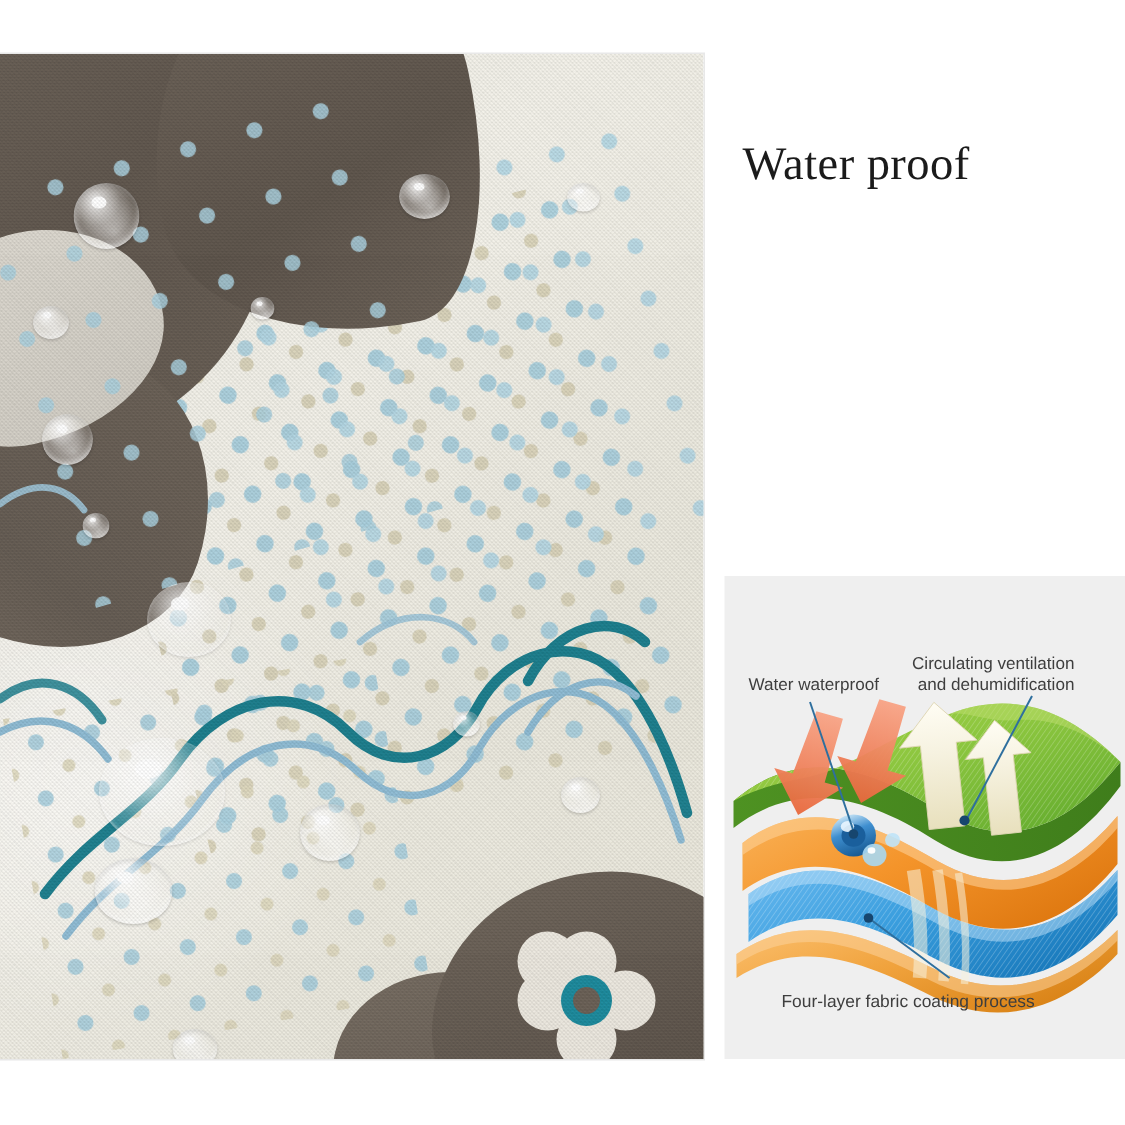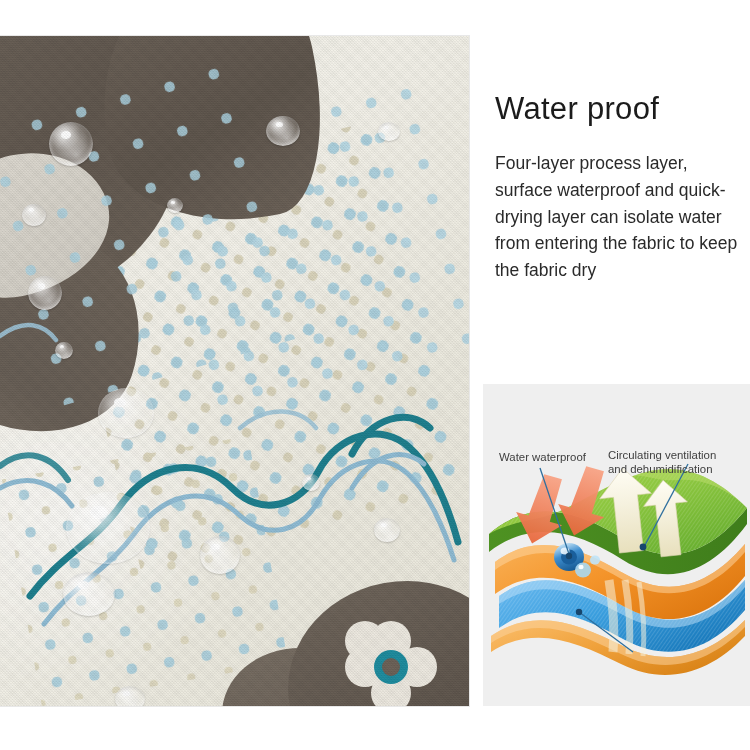--- a/index.html
+++ b/index.html
@@ -167,39 +167,39 @@
   .bead.flat{
     background:
       radial-gradient(ellipse at 40% 32%, rgba(255,255,255,.85), rgba(255,255,255,.22) 45%, rgba(255,255,255,.05) 70%);
     box-shadow:inset 0 -1px 3px rgba(255,255,255,.6),0 1px 2px rgba(0,0,0,.10);
   }
 
   
   .text-col{position:absolute;left:495px;top:92px;width:250px;}
   .headline{
     font-size:31px;font-weight:400;color:#1b1b1b;letter-spacing:.3px;
-    line-height:1.1;margin:0 0 24px 0;
+    line-height:1.1;margin:0 0 24px 0;font-family:Liberation Serif, serif;
   }
   .body-copy{
     font-size:17.5px;line-height:1.53;color:#2a2a2a;font-weight:400;
     margin:0;white-space:pre-line;letter-spacing:0px;
   }
 
   
   .diagram{
     position:absolute;left:483px;top:384px;width:267px;height:322px;
     background:#efefef;overflow:hidden;
   }
   .diagram svg{display:block;}
   .dlabel{
     position:absolute;color:#3e3e3e;font-size:11.4px;line-height:1.25;
     letter-spacing:0px;
   }
   .lbl-ball{left:16px;top:66px;}
-  .lbl-circ{left:125px;top:64px;}
+  .lbl-circ{left:125px;top:52px;text-align:right;}
   .lbl-four{left:38px;top:277px;font-size:11.6px;}
 </style>
 </head>
 <body>
 
 <div class="stage">
 
   <div class="photo-wrap">
     <div class="photo">
 
@@ -259,21 +259,20 @@
       <div class="bead" style="left:55px;top:306px;width:18px;height:17px;"></div>
       <div class="bead" style="left:167px;top:162px;width:16px;height:15px;"></div>
 
       <div class="weave"></div>
       <div class="grain"></div>
     </div>
   </div>
 
   <div class="text-col">
     <h1 class="headline">Water proof</h1>
-    <p class="body-copy">Four-layer process layer, surface waterproof and quick-drying layer can isolate water from entering the fabric to keep the fabric dry</p>
   </div>
 
   <div class="diagram">
 
     <svg width="267" height="322" viewBox="0 0 267 322">
       <defs>
         <linearGradient id="gGreen" x1="0" y1="0" x2="1" y2="1">
           <stop offset="0%" stop-color="#a7d246"></stop>
           <stop offset="45%" stop-color="#8cc63f"></stop>
           <stop offset="100%" stop-color="#5fa92c"></stop>
@@ -387,15 +386,16 @@
       <g fill="#17466e">
         <circle cx="86" cy="172" r="3.2"></circle>
         <circle cx="160" cy="163" r="3.4"></circle>
         <circle cx="96" cy="228" r="3.2"></circle>
       </g>
     </svg>
 
     <div class="dlabel lbl-ball">Water waterproof</div>
     <div class="dlabel lbl-circ" style="white-space:pre-line;">Circulating ventilation
 and dehumidification</div>
+    <div class="dlabel lbl-four">Four-layer fabric coating process</div>
   </div>
 
 </div>
 
 </body></html>

